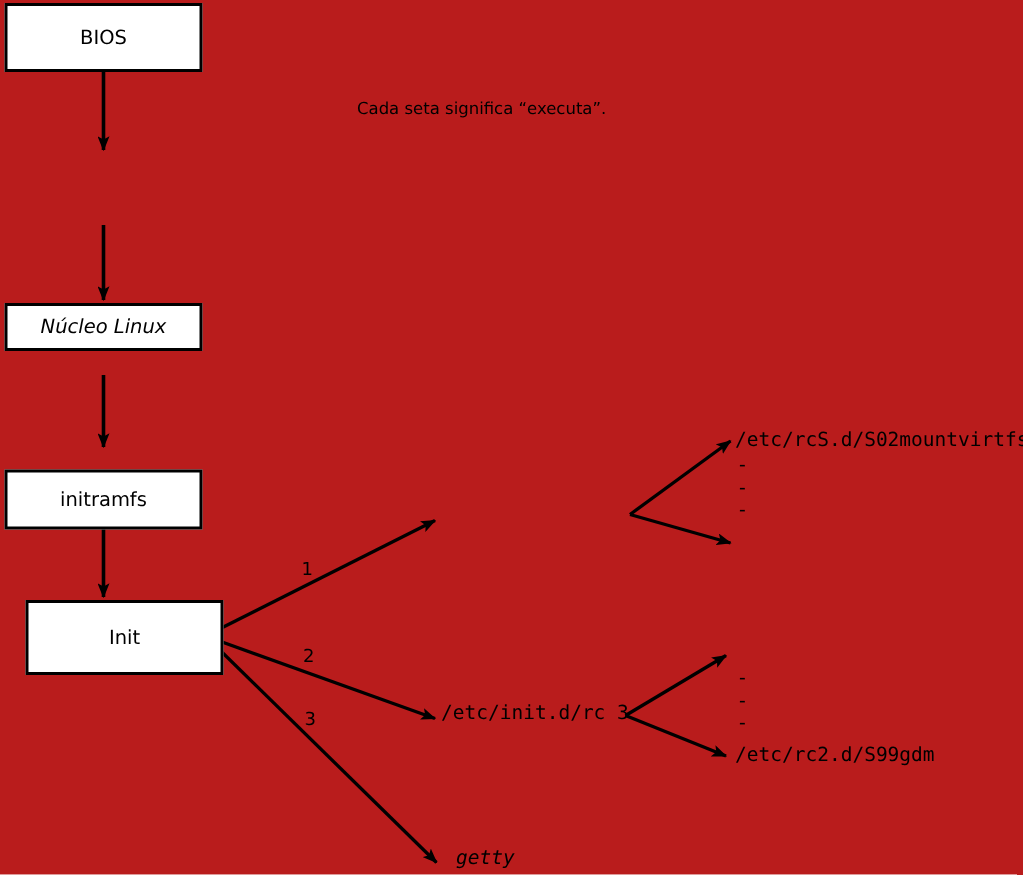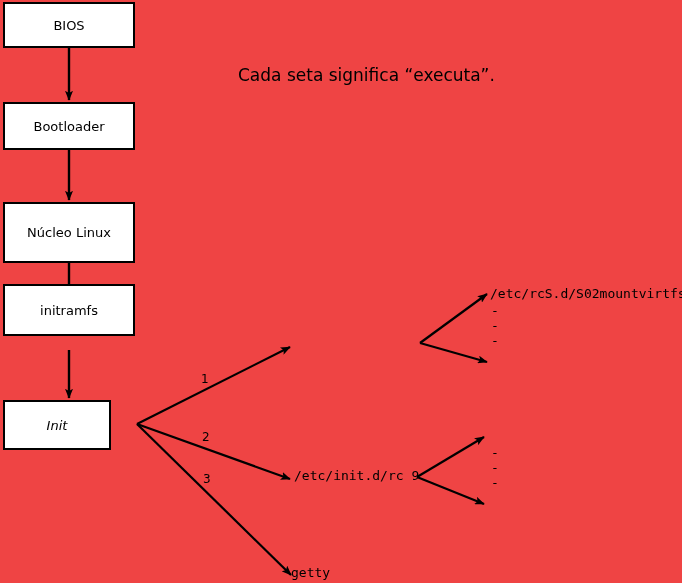--- a/index.html
+++ b/index.html
@@ -4,21 +4,21 @@
 <style>
   html, body {
     margin: 0;
     padding: 0;
     background: #ffffff;
   }
   #canvas {
     position: relative;
     width: 682px;
     height: 583px;
-    background: #ef4444;
+    background: #b91c1c;
     overflow: hidden;
     font-family: "Liberation Sans", sans-serif;
   }
   .node-box {
     position: absolute;
     box-sizing: border-box;
     border: 2px solid #000000;
     background: #ffffff;
     display: flex;
     align-items: center;
@@ -42,21 +42,21 @@
   .edge-num {
     position: absolute;
     font-family: "DejaVu Sans", sans-serif;
     font-size: 12px;
     color: #000000;
     line-height: 1;
   }
   .note-text {
     position: absolute;
     font-family: "DejaVu Sans", sans-serif;
-    font-size: 17px;
+    font-size: 11px;
     color: #000000;
     white-space: nowrap;
     line-height: 1;
   }
   svg.edges {
     position: absolute;
     left: 0;
     top: 0;
     width: 682px;
     height: 583px;
@@ -88,49 +88,47 @@
     <line x1="420" y1="343" x2="487" y2="362" stroke="#000000" stroke-width="2.2" marker-end="url(#ah)"></line>
 
     <line x1="417" y1="477" x2="484" y2="437" stroke="#000000" stroke-width="2.2" marker-end="url(#ah)"></line>
     <line x1="417" y1="477" x2="484" y2="504" stroke="#000000" stroke-width="2.2" marker-end="url(#ah)"></line>
   </svg>
 
   <div class="node-box" style="left:3px; top:2px; width:132px; height:46px;">
     <span class="node-label">BIOS</span>
   </div>
 
-  <div class="node-box" style="left:3px; top:102px; width:132px; height:48px;">
-    <span class="node-label">Bootloader</span>
-  </div>
 
-  <div class="node-box" style="left:3px; top:202px; width:132px; height:61px;">
+  <div class="node-box" style="left:3px; top:202px; width:132px; height:32px;font-style:italic;">
     <span class="node-label">Núcleo Linux</span>
   </div>
 
-  <div class="node-box" style="left:3px; top:284px; width:132px; height:52px;">
+  <div class="node-box" style="left:3px; top:313px; width:132px; height:40px;">
     <span class="node-label">initramfs</span>
   </div>
 
-  <div class="node-box" style="left:3px; top:400px; width:108px; height:50px;font-style:italic;">
+  <div class="node-box" style="left:17px; top:400px; width:132px; height:50px;">
     <span class="node-label">Init</span>
   </div>
 
   <div class="note-text" style="left:238px; top:67px;">Cada seta significa “executa”.</div>
 
   <div class="edge-num" style="left:201px; top:373px;">1</div>
   <div class="edge-num" style="left:202px; top:431px;">2</div>
   <div class="edge-num" style="left:203px; top:473px;">3</div>
 
 
-  <div class="mono-label" style="left:294px; top:468px;">/etc/init.d/rc 9</div>
+  <div class="mono-label" style="left:294px; top:468px;">/etc/init.d/rc 3</div>
 
-  <div class="mono-label" style="left:291px; top:565px;">getty</div>
+  <div class="mono-label" style="left:304px; top:565px;font-style:italic;">getty</div>
 
   <div class="mono-label" style="left:490px; top:286px;">/etc/rcS.d/S02mountvirtfs</div>
   <div class="mono-label" style="left:491px; top:303px;">-</div>
   <div class="mono-label" style="left:491px; top:318px;">-</div>
   <div class="mono-label" style="left:491px; top:333px;">-</div>
 
   <div class="mono-label" style="left:491px; top:445px;">-</div>
   <div class="mono-label" style="left:491px; top:460px;">-</div>
   <div class="mono-label" style="left:491px; top:475px;">-</div>
+  <div class="mono-label" style="left:490px; top:496px;">/etc/rc2.d/S99gdm</div>
 
 </div>
 
 </body></html>

